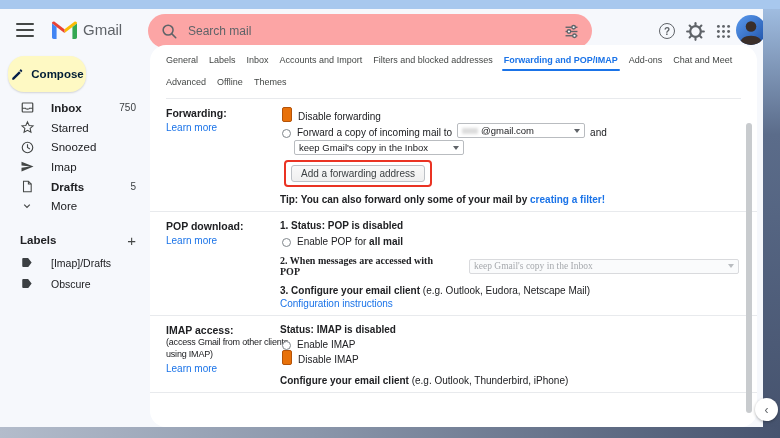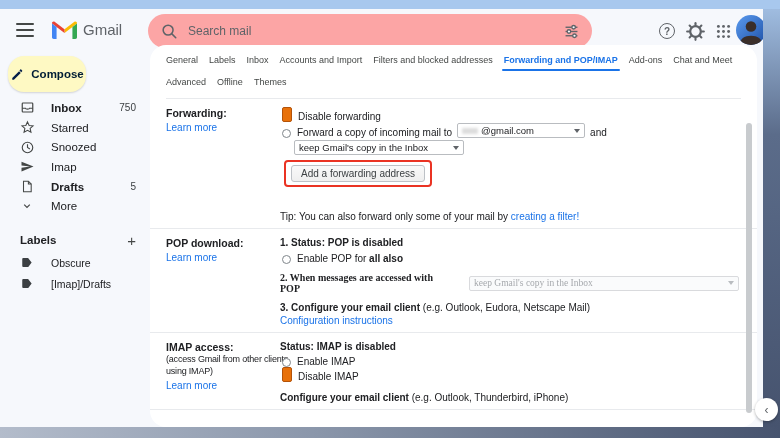--- a/index.html
+++ b/index.html
@@ -64,21 +64,21 @@
   .radio { width:9px; height:9px; border:1.5px solid #80868b; border-radius:50%; margin:0 6px 0 2px; flex:none; background:#fff; cursor:pointer; }
   .radio.sel { background:#e8710a; border-color:#b45309; }
   .b { font-weight:bold; }
   .sel { display:inline-flex; align-items:center; justify-content:space-between; border:1px solid #b9bcc0; background:#fff; height:15px; padding:0 4px; font-size:9.5px; color:#202124; border-radius:2px; cursor:pointer; }
   .sel .car { width:0; height:0; border-left:3.5px solid transparent; border-right:3.5px solid transparent; border-top:4px solid #5f6368; margin-left:6px; flex:none; }
   .sel.disabled { color:#a6a9ad; background:#fafbfc; border-color:#d9dadd; cursor:default; }
   .sel.disabled .car { border-top-color:#b9bcc0; }
   .smudge { display:inline-block; width:16px; height:6px; background:#dcdcdc; filter:blur(1.5px); margin-right:3px; }
   .redbox { display:inline-block; border:2.5px solid #ea3323; border-radius:4px; padding:3px 5px; margin:5px 0 0 4px; }
   .gbtn { height:17px; font-size:10px; color:#3c4043; background:linear-gradient(#f9f9f9,#efefef); border:1px solid #bdc1c6; border-radius:3px; padding:0 9px; font-family:"Liberation Sans",sans-serif; cursor:pointer; }
-  .tip { margin-top:24px; }
+  .tip { margin-top:7px;font-weight:bold; }
   .link { color:#1a73e8; cursor:pointer; }
   .gap8 { height:8px; } .gap10 { height:10px; }
 
   .scrollbar { position:absolute; right:5px; top:78px; width:6px; height:290px; background:#c8cbce; border-radius:3px; cursor:pointer; }
   .panel-toggle { position:absolute; left:755px; top:398px; width:23px; height:23px; border-radius:50%; background:#fff; box-shadow:0 1px 3px rgba(0,0,0,.3); z-index:6; display:flex; align-items:center; justify-content:center; font-size:12px; color:#5f6368; cursor:pointer; }
 </style>
 </head>
 <body>
 
 <div class="frame-top"></div>
@@ -234,29 +234,29 @@
     <span class="lt">Labels</span>
     <span class="plus">+</span>
   </div>
   <div class="label-rows">
     <div class="lrow">
       <span class="sic">
           <svg width="15" height="15" viewBox="0 0 20 20">
             <path fill="#3c4043" d="M3 5.2C3 4.5 3.5 4 4.2 4h6.1c.4 0 .8.2 1 .5L15.5 10l-4.2 5.5c-.2.3-.6.5-1 .5H4.2C3.5 16 3 15.5 3 14.8z"></path>
           </svg>
         </span>
-      <span class="slab">Obscure</span>
+      <span class="slab">[Imap]/Drafts</span>
     </div>
     <div class="lrow">
       <span class="sic">
           <svg width="15" height="15" viewBox="0 0 20 20">
             <path fill="#3c4043" d="M3 5.2C3 4.5 3.5 4 4.2 4h6.1c.4 0 .8.2 1 .5L15.5 10l-4.2 5.5c-.2.3-.6.5-1 .5H4.2C3.5 16 3 15.5 3 14.8z"></path>
           </svg>
         </span>
-      <span class="slab">[Imap]/Drafts</span>
+      <span class="slab">Obscure</span>
     </div>
   </div>
 
   <div class="card">
 
     <div class="tabs">
       <div class="tabrow">
         <span class="tab">General</span>
         <span class="tab">Labels</span>
         <span class="tab">Inbox</span>
@@ -313,21 +313,21 @@
 
     <div class="section">
       <div class="sec-label">
         <div class="bl">POP download:</div>
         <div class="learn">Learn more</div>
       </div>
       <div class="sec-body">
         <div class="b" style="margin-bottom:2px;">1. Status: POP is disabled</div>
         <div class="opt">
           <span class="radio"></span>
-          <span><span>Enable POP for </span><span class="b">all also</span></span>
+          <span><span>Enable POP for </span><span class="b">all mail</span></span>
         </div>
         <div class="gap8"></div>
         <div style="display:flex;align-items:center;gap:15px;font-family:Liberation Serif, serif;">
           <span class="b">2. When messages are accessed with POP</span>
           <span class="sel disabled" style="width:272px;">
             <span>keep Gmail's copy in the Inbox</span>
             <span class="car"></span>
           </span>
         </div>
         <div class="gap8"></div>

